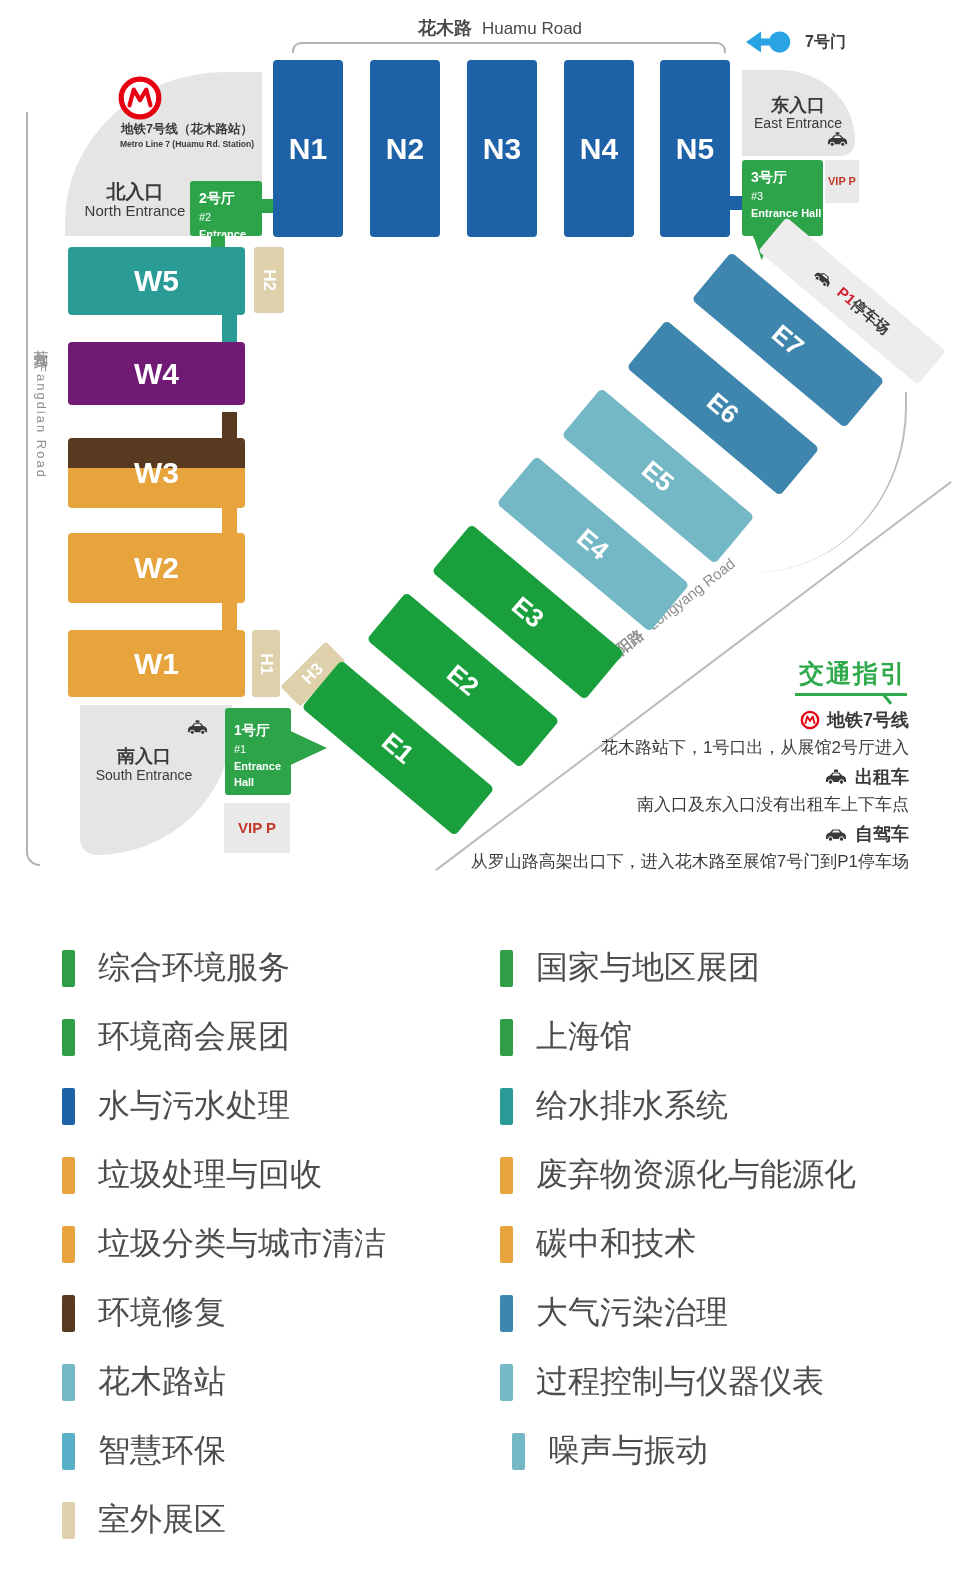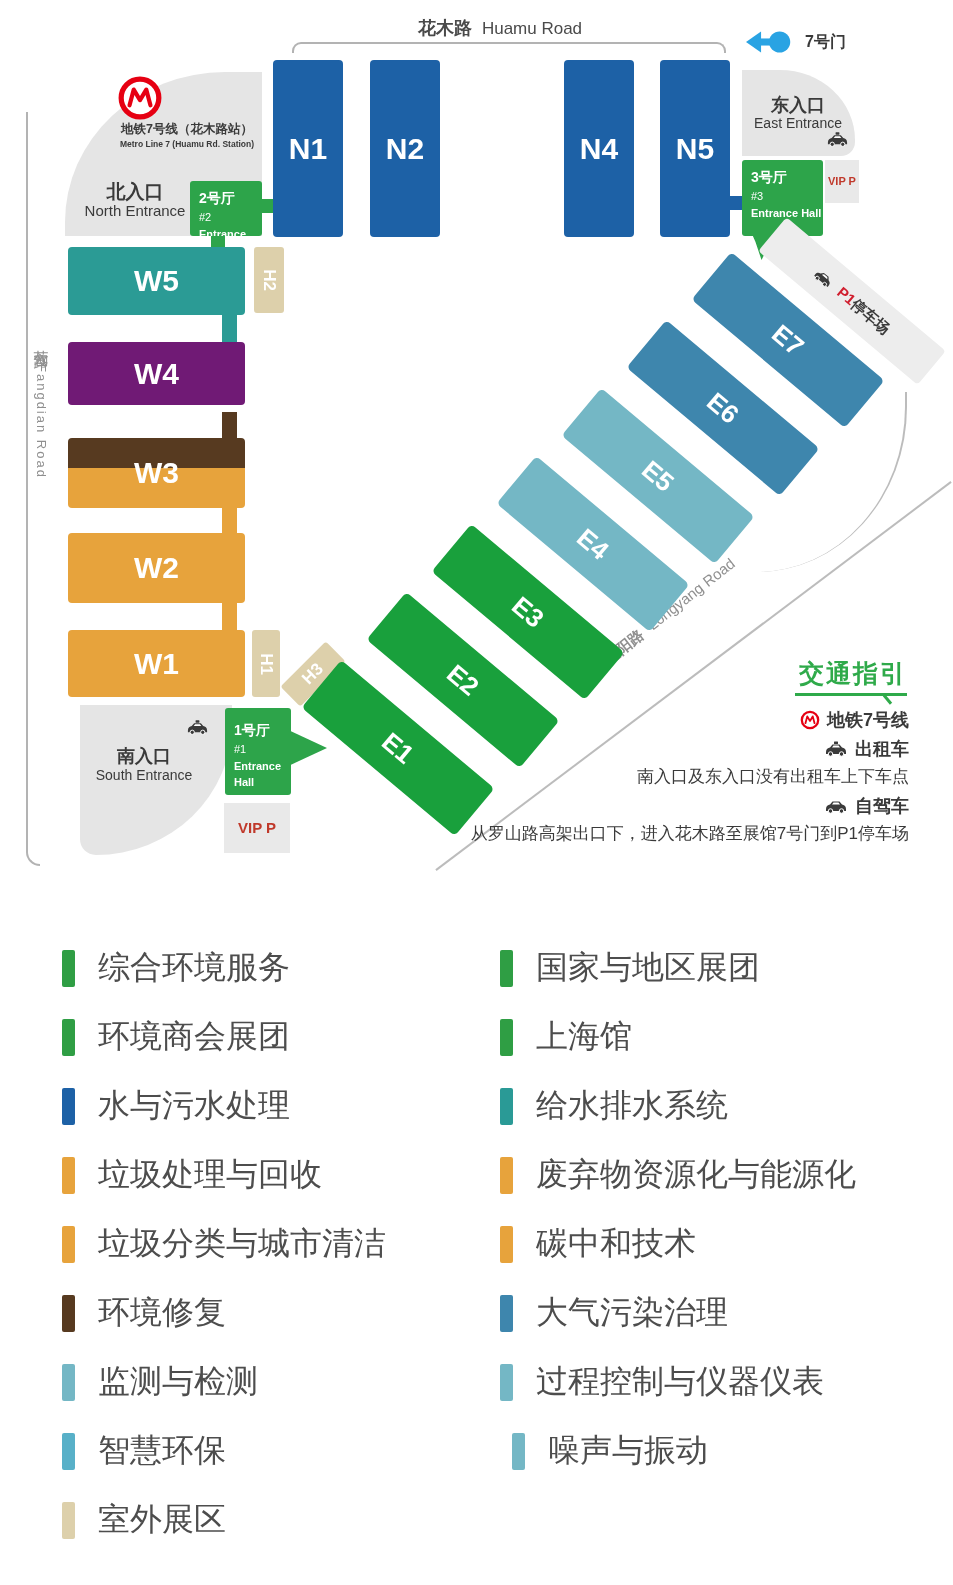--- a/index.html
+++ b/index.html
@@ -123,20 +123,23 @@
   </div>
   <div class="conn" style="left: 262px; top: 199px; width: 12px; height: 14px; background: rgb(45, 164, 74);"></div>
   <div class="conn" style="left: 211px; top: 236px; width: 14px; height: 12px; background: rgb(45, 164, 74);"></div>
 
   <div class="abs hall hall-n" style="left: 273px; background: rgb(29, 97, 166);">
       <span>N1</span>
     </div>
   <div class="abs hall hall-n" style="left: 370px; background: rgb(29, 97, 166);">
       <span>N2</span>
     </div>
+  <div class="abs hall hall-n" style="left: 467px; background: rgb(29, 97, 166);">
+      <span>N3</span>
+    </div>
   <div class="abs hall hall-n" style="left: 564px; background: rgb(29, 97, 166);">
       <span>N4</span>
     </div>
   <div class="abs hall hall-n" style="left: 660px; background: rgb(29, 97, 166);">
       <span>N5</span>
     </div>
   <div class="conn" style="left: 730px; top: 196px; width: 12px; height: 14px; background: rgb(29, 97, 166);"></div>
 
   <div class="abs pad pad-east"></div>
   <div class="abs etext" style="left:752px;top:93px;width:92px;font-size:18px;font-weight:bold;">东入口</div>
@@ -245,20 +248,21 @@
   <div class="abs g-underline" style="background: rgb(47, 170, 74);"></div>
   <div class="abs g-tick" style="background: rgb(47, 170, 74);"></div>
   <div class="abs guide">
     <div class="g-head">
       <svg width="20" height="20" viewBox="0 0 44 44">
         <circle cx="22" cy="22" r="18" fill="#ffffff" stroke="#e60012" stroke-width="5"></circle>
         <path d="M12 29 L16 14 L22 24 L28 14 L32 29" fill="none" stroke="#e60012" stroke-width="4" stroke-linecap="round" stroke-linejoin="round"></path>
       </svg>
       <span>地铁7号线</span>
     </div>
+    <div class="g-text">花木路站下，1号口出，从展馆2号厅进入</div>
     <div class="g-head">
       <svg width="24" height="16" viewBox="0 0 48 32">
         <rect x="20" y="1" width="8" height="5" rx="1" fill="#3a3a3a"></rect>
         <path d="M4,22 C4,16 8,14 12,13 L17,7 H31 L36,13 C40,14 44,16 44,22 L44,26 H4 Z" fill="#3a3a3a"></path>
         <path d="M19,9 H29 L32,13 H16 Z" fill="#ffffff"></path>
         <circle cx="13" cy="26" r="4.5" fill="#3a3a3a" stroke="#ffffff" stroke-width="2"></circle>
         <circle cx="35" cy="26" r="4.5" fill="#3a3a3a" stroke="#ffffff" stroke-width="2"></circle>
       </svg>
       <span>出租车</span>
     </div>
@@ -294,21 +298,21 @@
   <div class="li" style="left:62px;top:1225px;">
       <span class="sw" style="background: rgb(231, 163, 60);"></span>
       <span class="lt">垃圾分类与城市清洁</span>
     </div>
   <div class="li" style="left:62px;top:1294px;">
       <span class="sw" style="background: rgb(87, 58, 32);"></span>
       <span class="lt">环境修复</span>
     </div>
   <div class="li" style="left:62px;top:1363px;">
       <span class="sw" style="background: rgb(116, 183, 197);"></span>
-      <span class="lt">监测与检测</span>
+      <span class="lt">花木路站</span>
     </div>
   <div class="li" style="left:62px;top:1432px;">
       <span class="sw" style="background: rgb(88, 176, 200);"></span>
       <span class="lt">智慧环保</span>
     </div>
   <div class="li" style="left:62px;top:1501px;">
       <span class="sw" style="background: rgb(221, 208, 171);"></span>
       <span class="lt">室外展区</span>
     </div>
 

